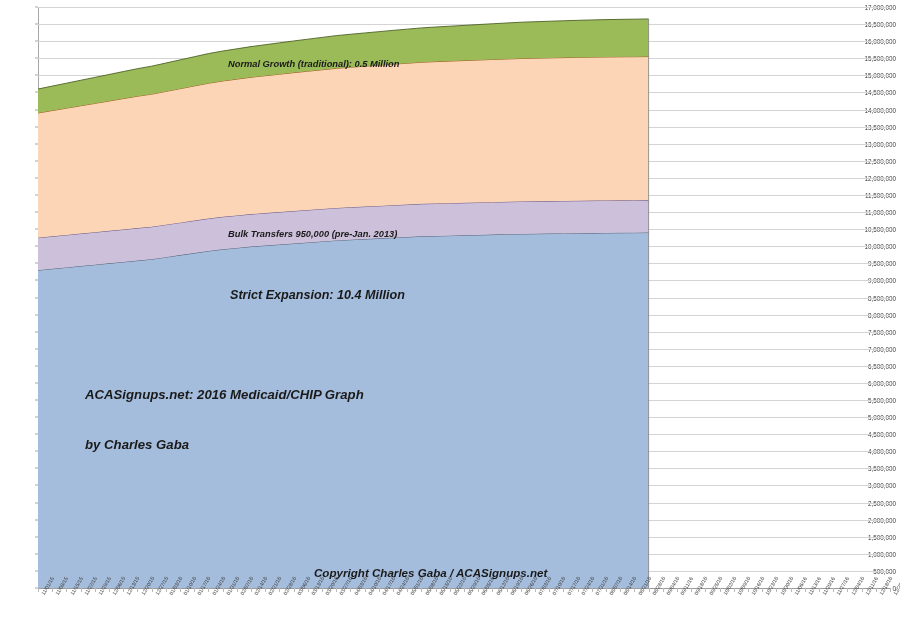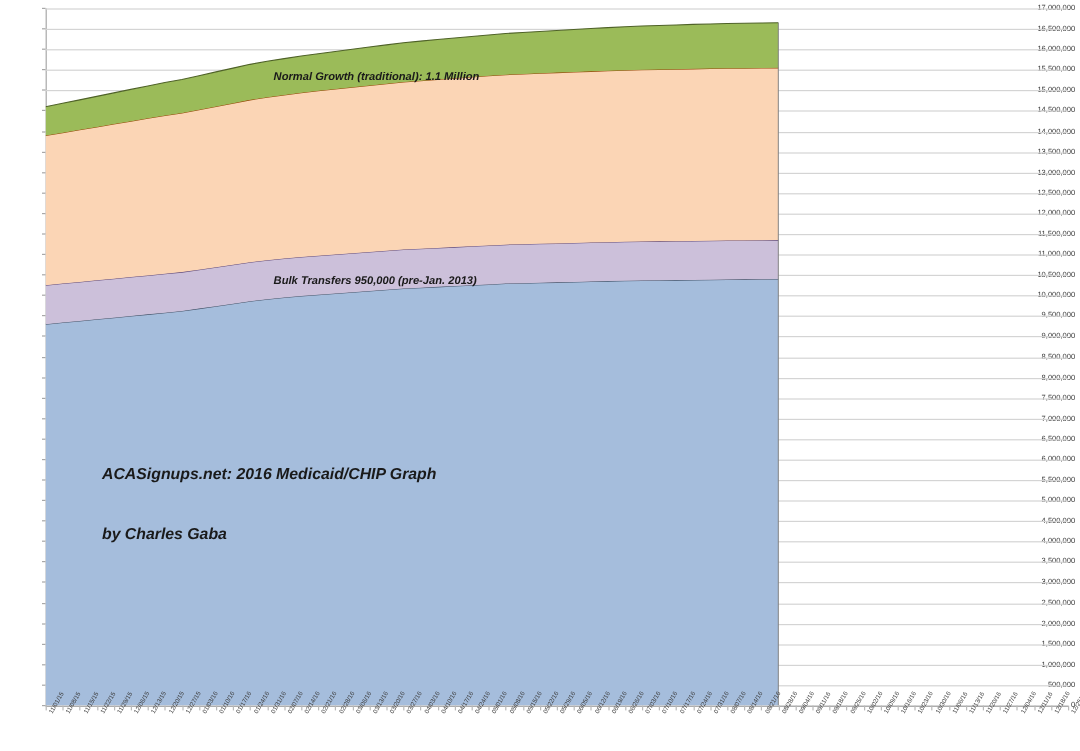--- a/index.html
+++ b/index.html
@@ -274,22 +274,24 @@
       <div class="xlab" style="left: 792.8px; top: 593px;">11/06/16</div>
       <div class="xlab" style="left: 807px; top: 593px;">11/13/16</div>
       <div class="xlab" style="left: 821.2px; top: 593px;">11/20/16</div>
       <div class="xlab" style="left: 835.4px; top: 593px;">11/27/16</div>
       <div class="xlab" style="left: 849.6px; top: 593px;">12/04/16</div>
       <div class="xlab" style="left: 863.8px; top: 593px;">12/11/16</div>
       <div class="xlab" style="left: 878px; top: 593px;">12/18/16</div>
       <div class="xlab" style="left: 892.2px; top: 593px;">12/25/16</div>
     </div>
 
-  <div class="ann" id="ann-normal">Normal Growth (traditional): 1.1 Million</div>
+  <div class="ann" id="ann-normal">Normal Growth (traditional): 0.5 Million</div>
   <div class="ann" id="ann-bulk">Bulk Transfers 950,000 (pre-Jan. 2013)</div>
+  <div class="ann" id="ann-strict">Strict Expansion: 10.4 Million</div>
 
   <div class="ann" id="ann-title">
     <div>ACASignups.net: 2016 Medicaid/CHIP Graph</div>
     <div>by Charles Gaba</div>
   </div>
 
 
+  <div class="ann" id="ann-copy">Copyright Charles Gaba / ACASignups.net</div>
 </div>
 
 </body></html>

